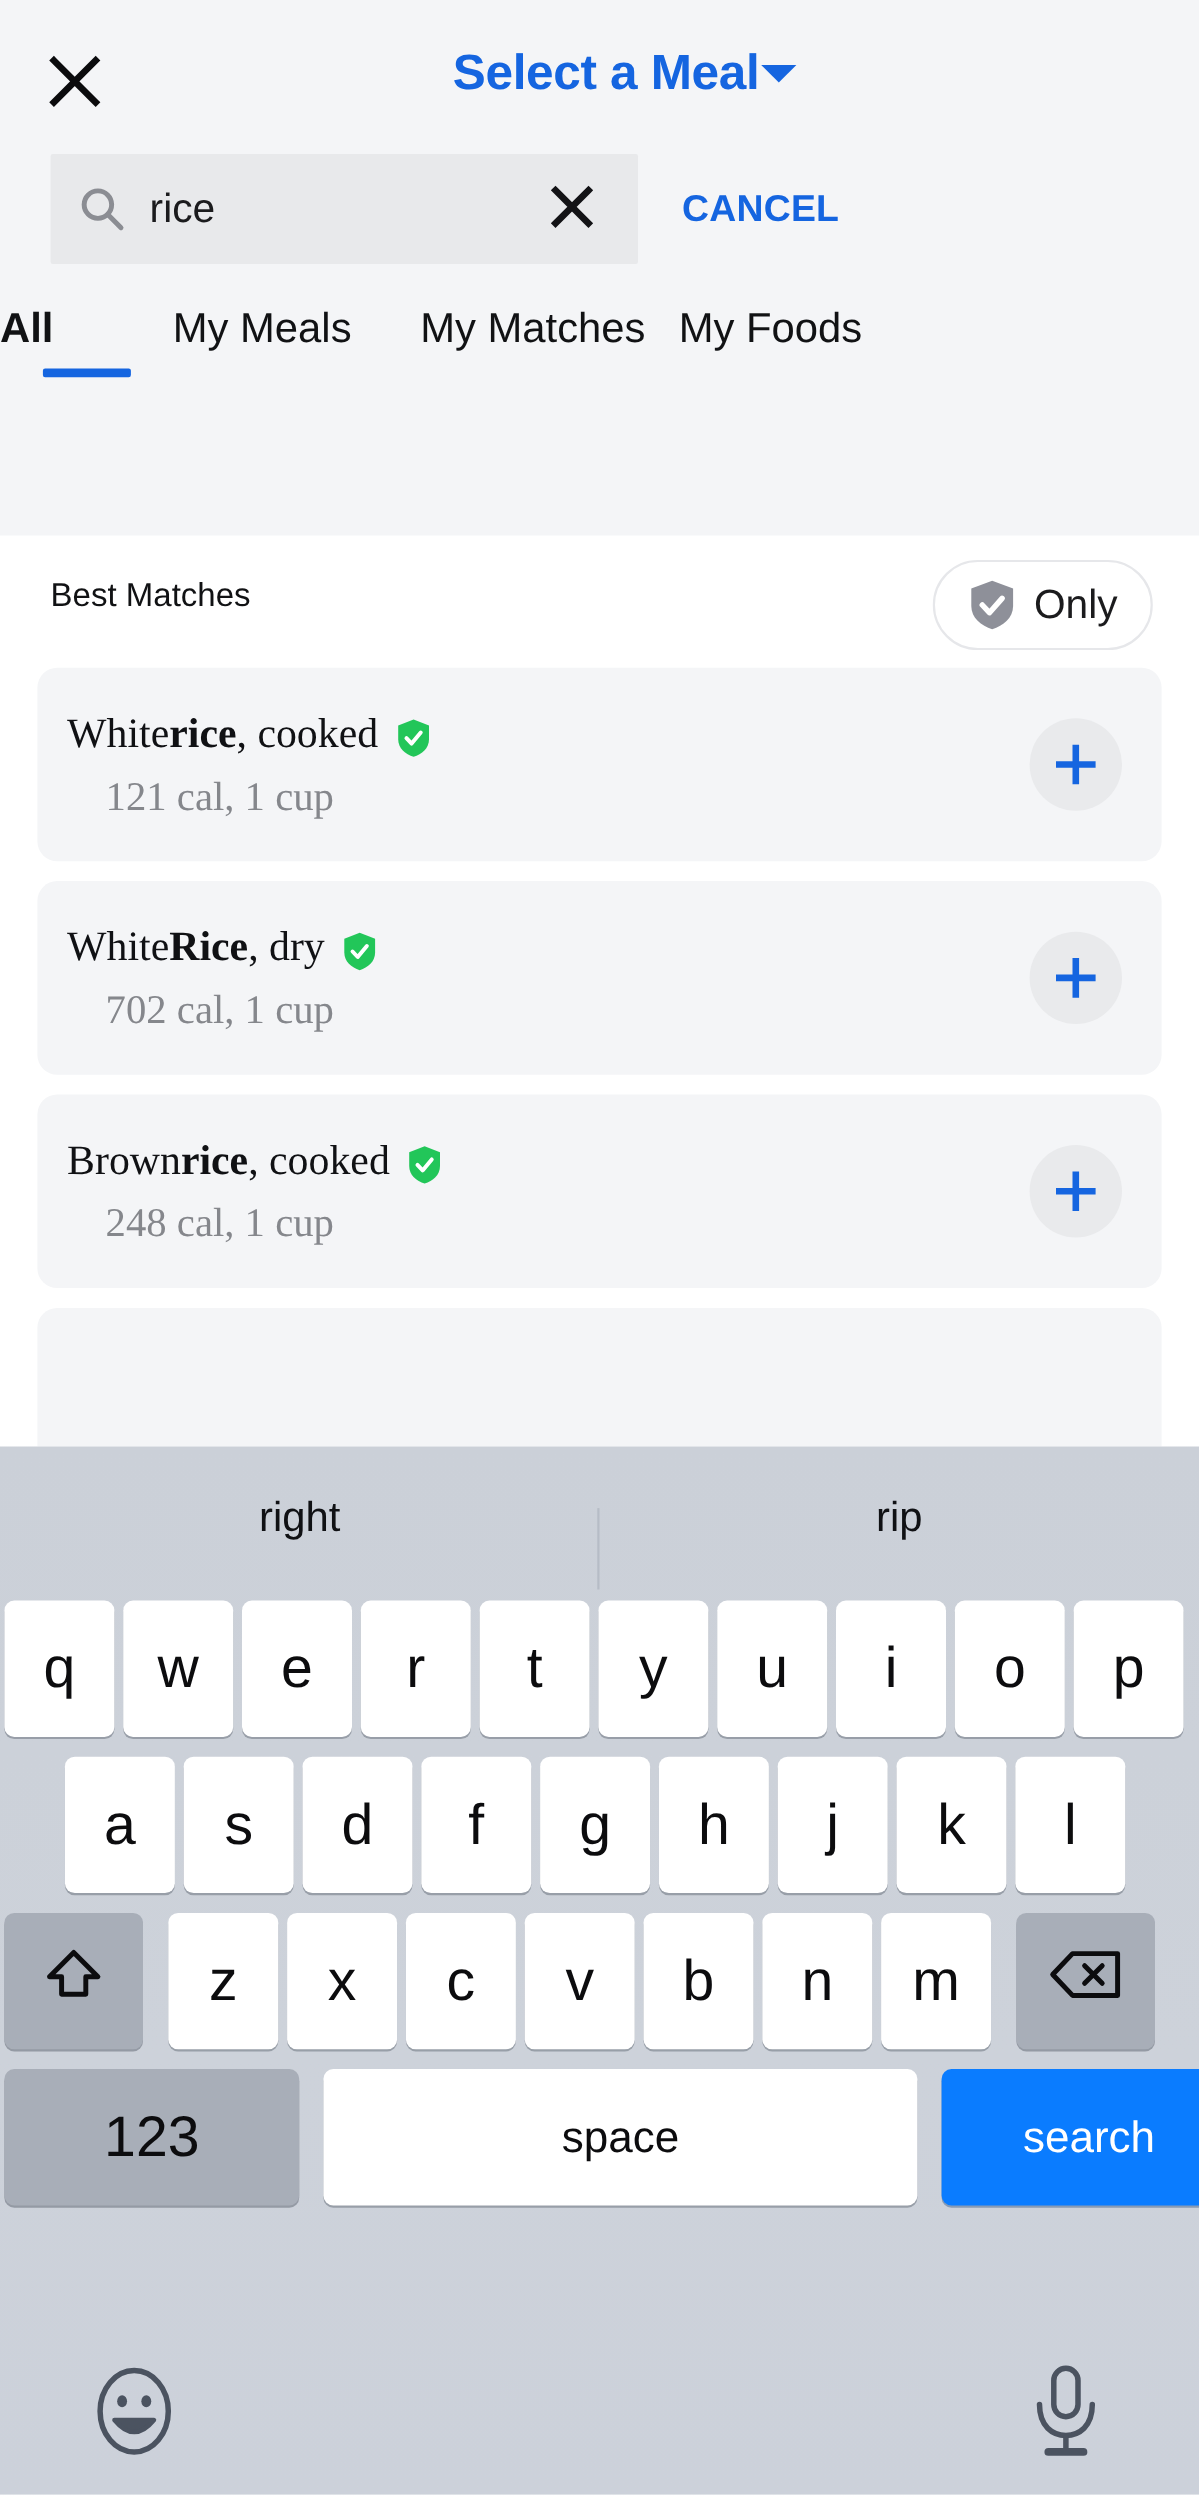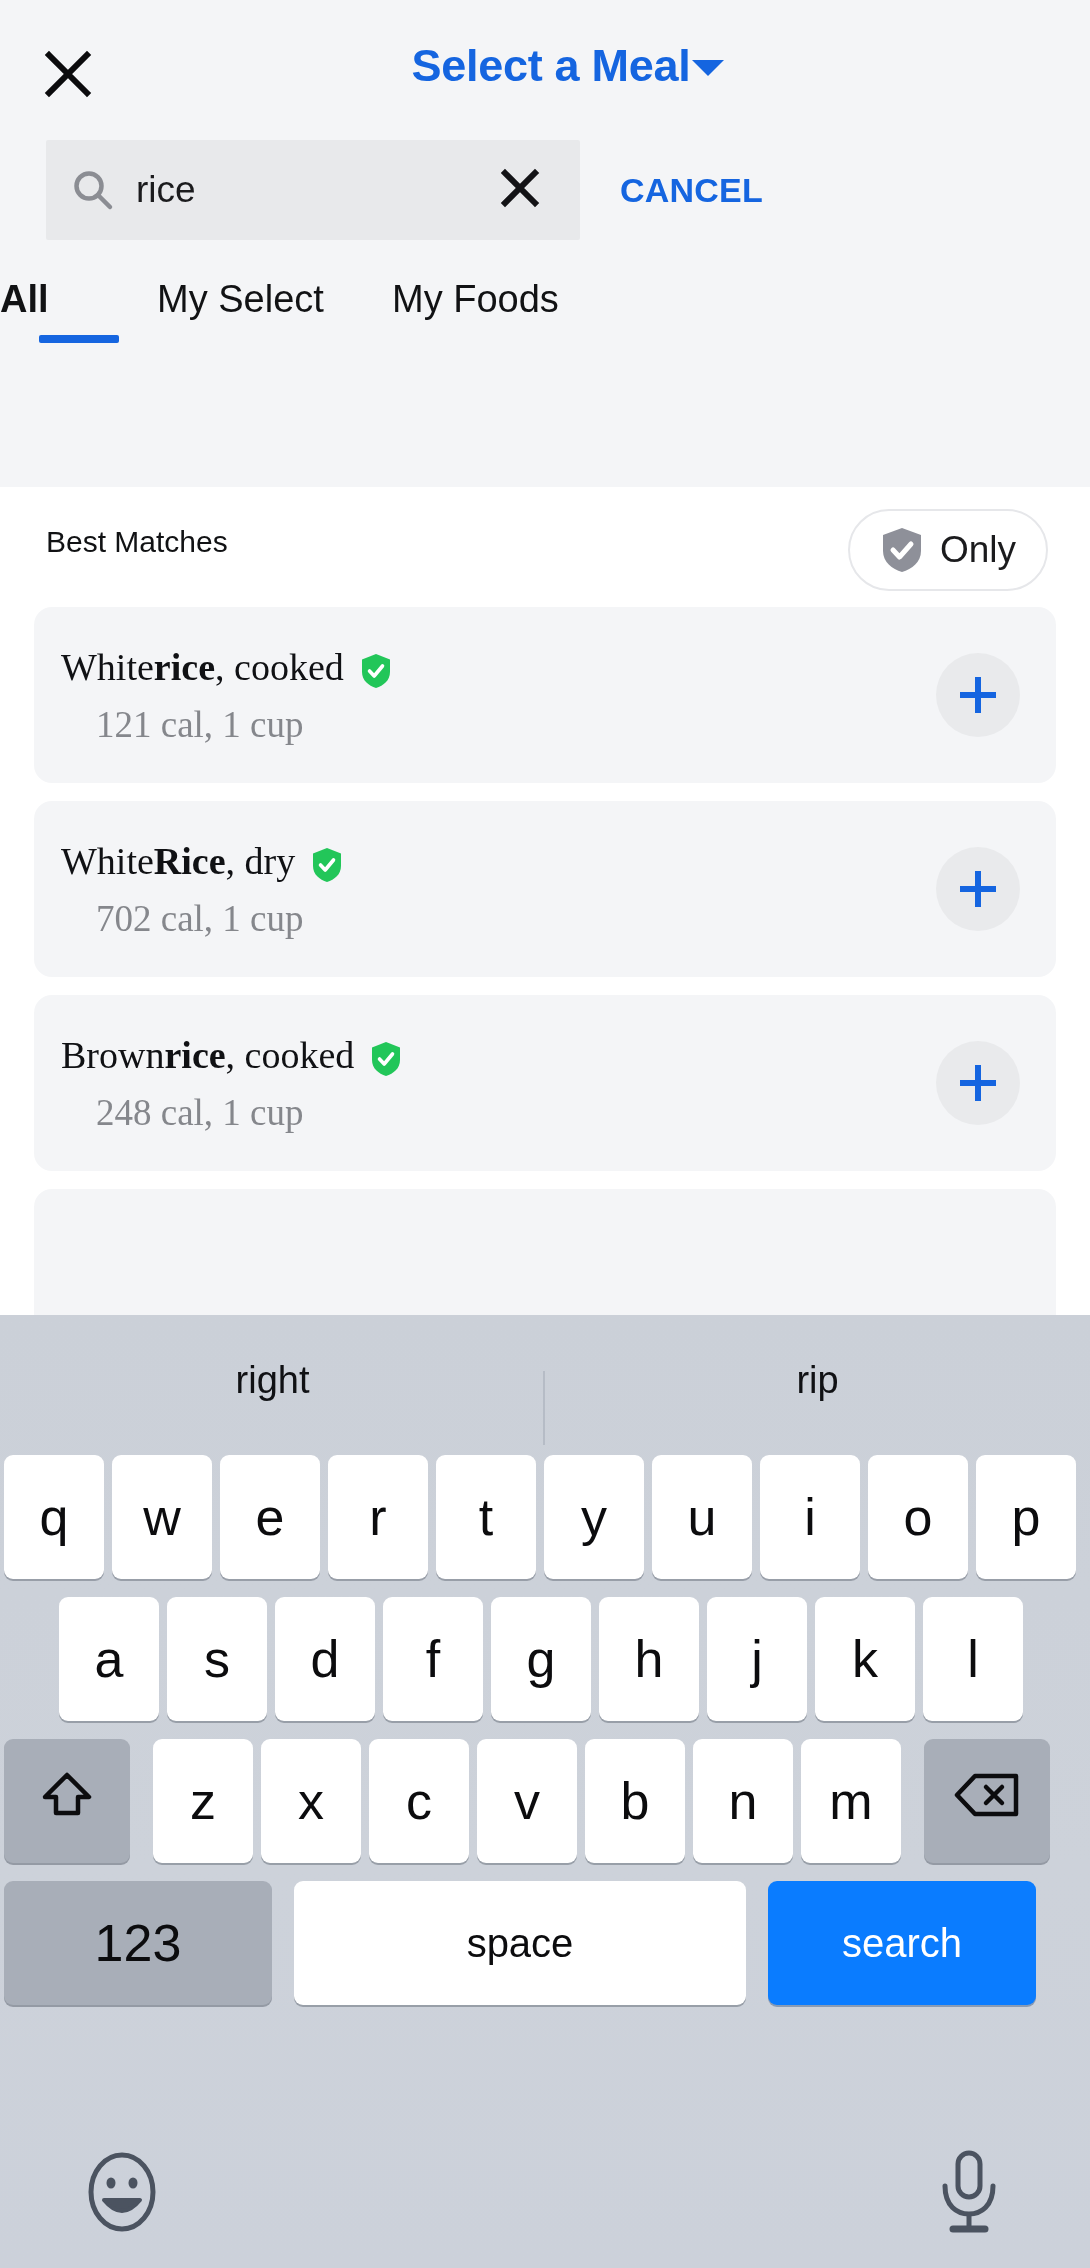--- a/index.html
+++ b/index.html
@@ -197,21 +197,21 @@
   .row1 .key { width:100px; height:124px; margin-right:8px; }
   .row2 { margin-left:59px; }
   .row2 .key { width:100px; height:124px; margin-right:8px; }
   .row3 { margin-left:4px; }
   .row3 .key { width:100px; height:124px; margin-right:8px; }
   .row3 .key.shift { width:126px; margin-right:23px; }
   .row3 .key.back  { width:126px; margin-left:15px; }
   .row4 { margin-left:4px; }
   .row4 .key { height:124px; }
   .row4 .k123   { width:268px; margin-right:22px; }
-  .row4 .kspace { width:452px; margin-right:22px; }
+  .row4 .kspace { width:540px; margin-right:22px; }
   .row4 .ksearch{ width:268px; }
 
   .rows-wrap { position:absolute; top:140px; left:0; width:1200px; }
 
   .kbbottom {
     position:absolute; left:0; bottom:0; width:1090px; height:150px;
   }
   .emoji-btn { position:absolute; left:86px; top:32px; width:72px; height:84px; cursor:pointer; }
   .mic-btn   { position:absolute; right:88px; top:32px; width:66px; height:84px; cursor:pointer; }
 </style>
@@ -258,22 +258,25 @@
         </span>
       </div>
       <div class="cancel-btn">CANCEL</div>
     </div>
 
     <div class="tabs">
       <div class="tab t0 active">
         <span>All</span>
         <span class="underline"></span>
       </div>
+      <div class="tab t1">
+        <span>My Meals</span>
+      </div>
       <div class="tab t2">
-        <span>My Select</span>
+        <span>My Matches</span>
       </div>
       <div class="tab t3">
         <span>My Foods</span>
       </div>
     </div>
   </div>
 
   <div class="results">
 
     <div class="results-head">

